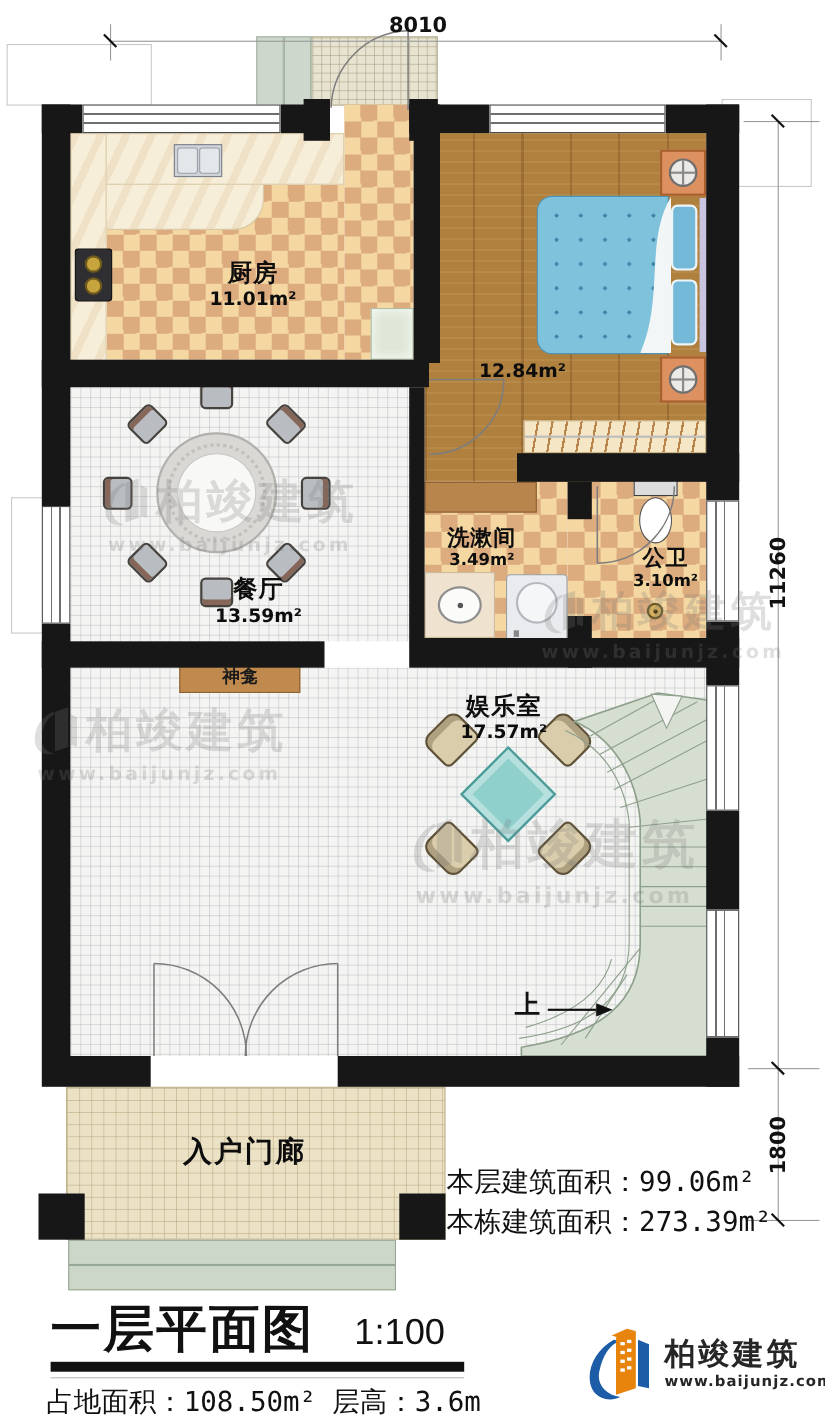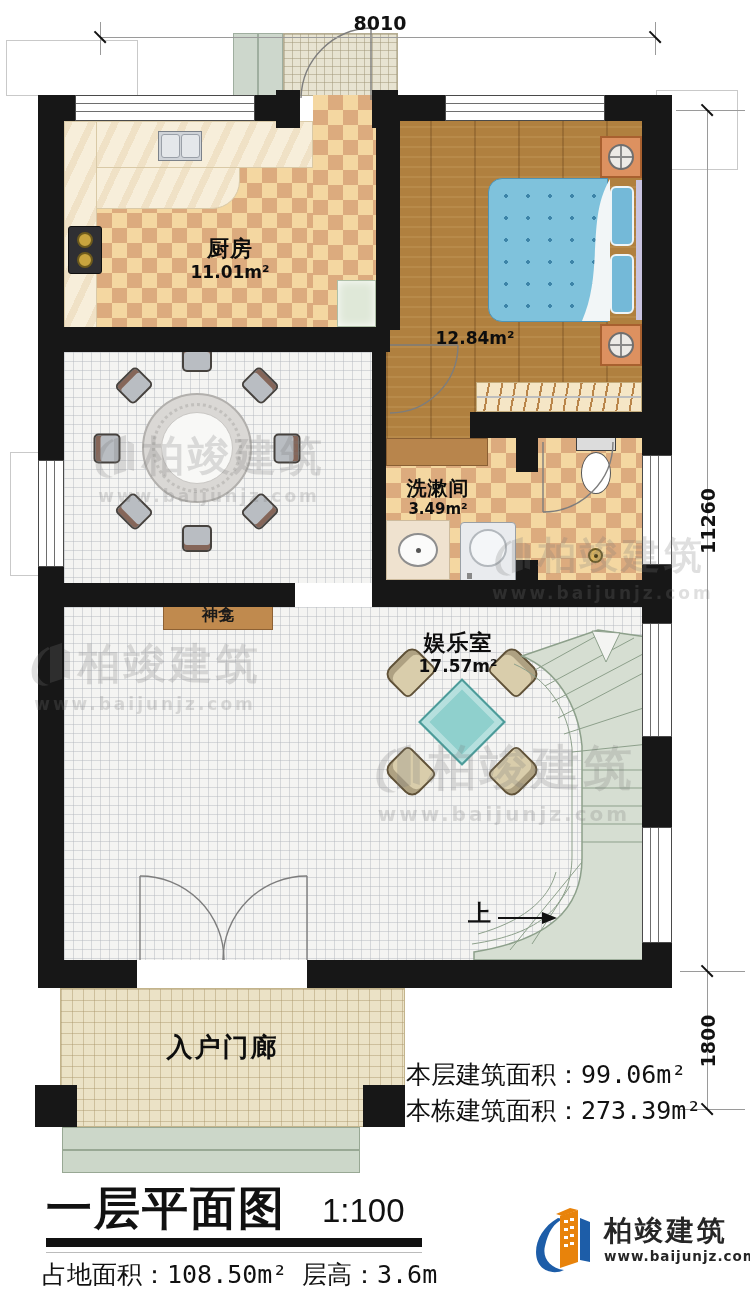--- a/index.html
+++ b/index.html
@@ -221,23 +221,31 @@
   <div class="win v" style="left:642px;top:623px;width:30px;height:114px;"></div>
   <div class="win v" style="left:642px;top:827px;width:30px;height:116px;"></div>
 
   <div class="rlabel" style="left:165px;top:236px;width:130px;">
     <span class="nm">厨房</span>
     <span class="ar">11.01m²</span>
   </div>
   <div class="rlabel" style="left:400px;top:328px;width:150px;">
     <span class="ar">12.84m²</span>
   </div>
+  <div class="rlabel" style="left:170px;top:524px;width:130px;">
+    <span class="nm">餐厅</span>
+    <span class="ar">13.59m²</span>
+  </div>
   <div class="rlabel sm" style="left:378px;top:477px;width:120px;">
     <span class="nm">洗漱间</span>
     <span class="ar">3.49m²</span>
+  </div>
+  <div class="rlabel sm" style="left:550px;top:496px;width:110px;">
+    <span class="nm">公卫</span>
+    <span class="ar">3.10m²</span>
   </div>
   <div class="rlabel" style="left:388px;top:630px;width:140px;">
     <span class="nm">娱乐室</span>
     <span class="ar">17.57m²</span>
   </div>
   <div class="rlabel big" style="left:130px;top:1032px;width:185px;">
     <span class="nm">入户门廊</span>
   </div>
 
   <div class="uplabel" style="left:468px;top:898px;">上</div>

